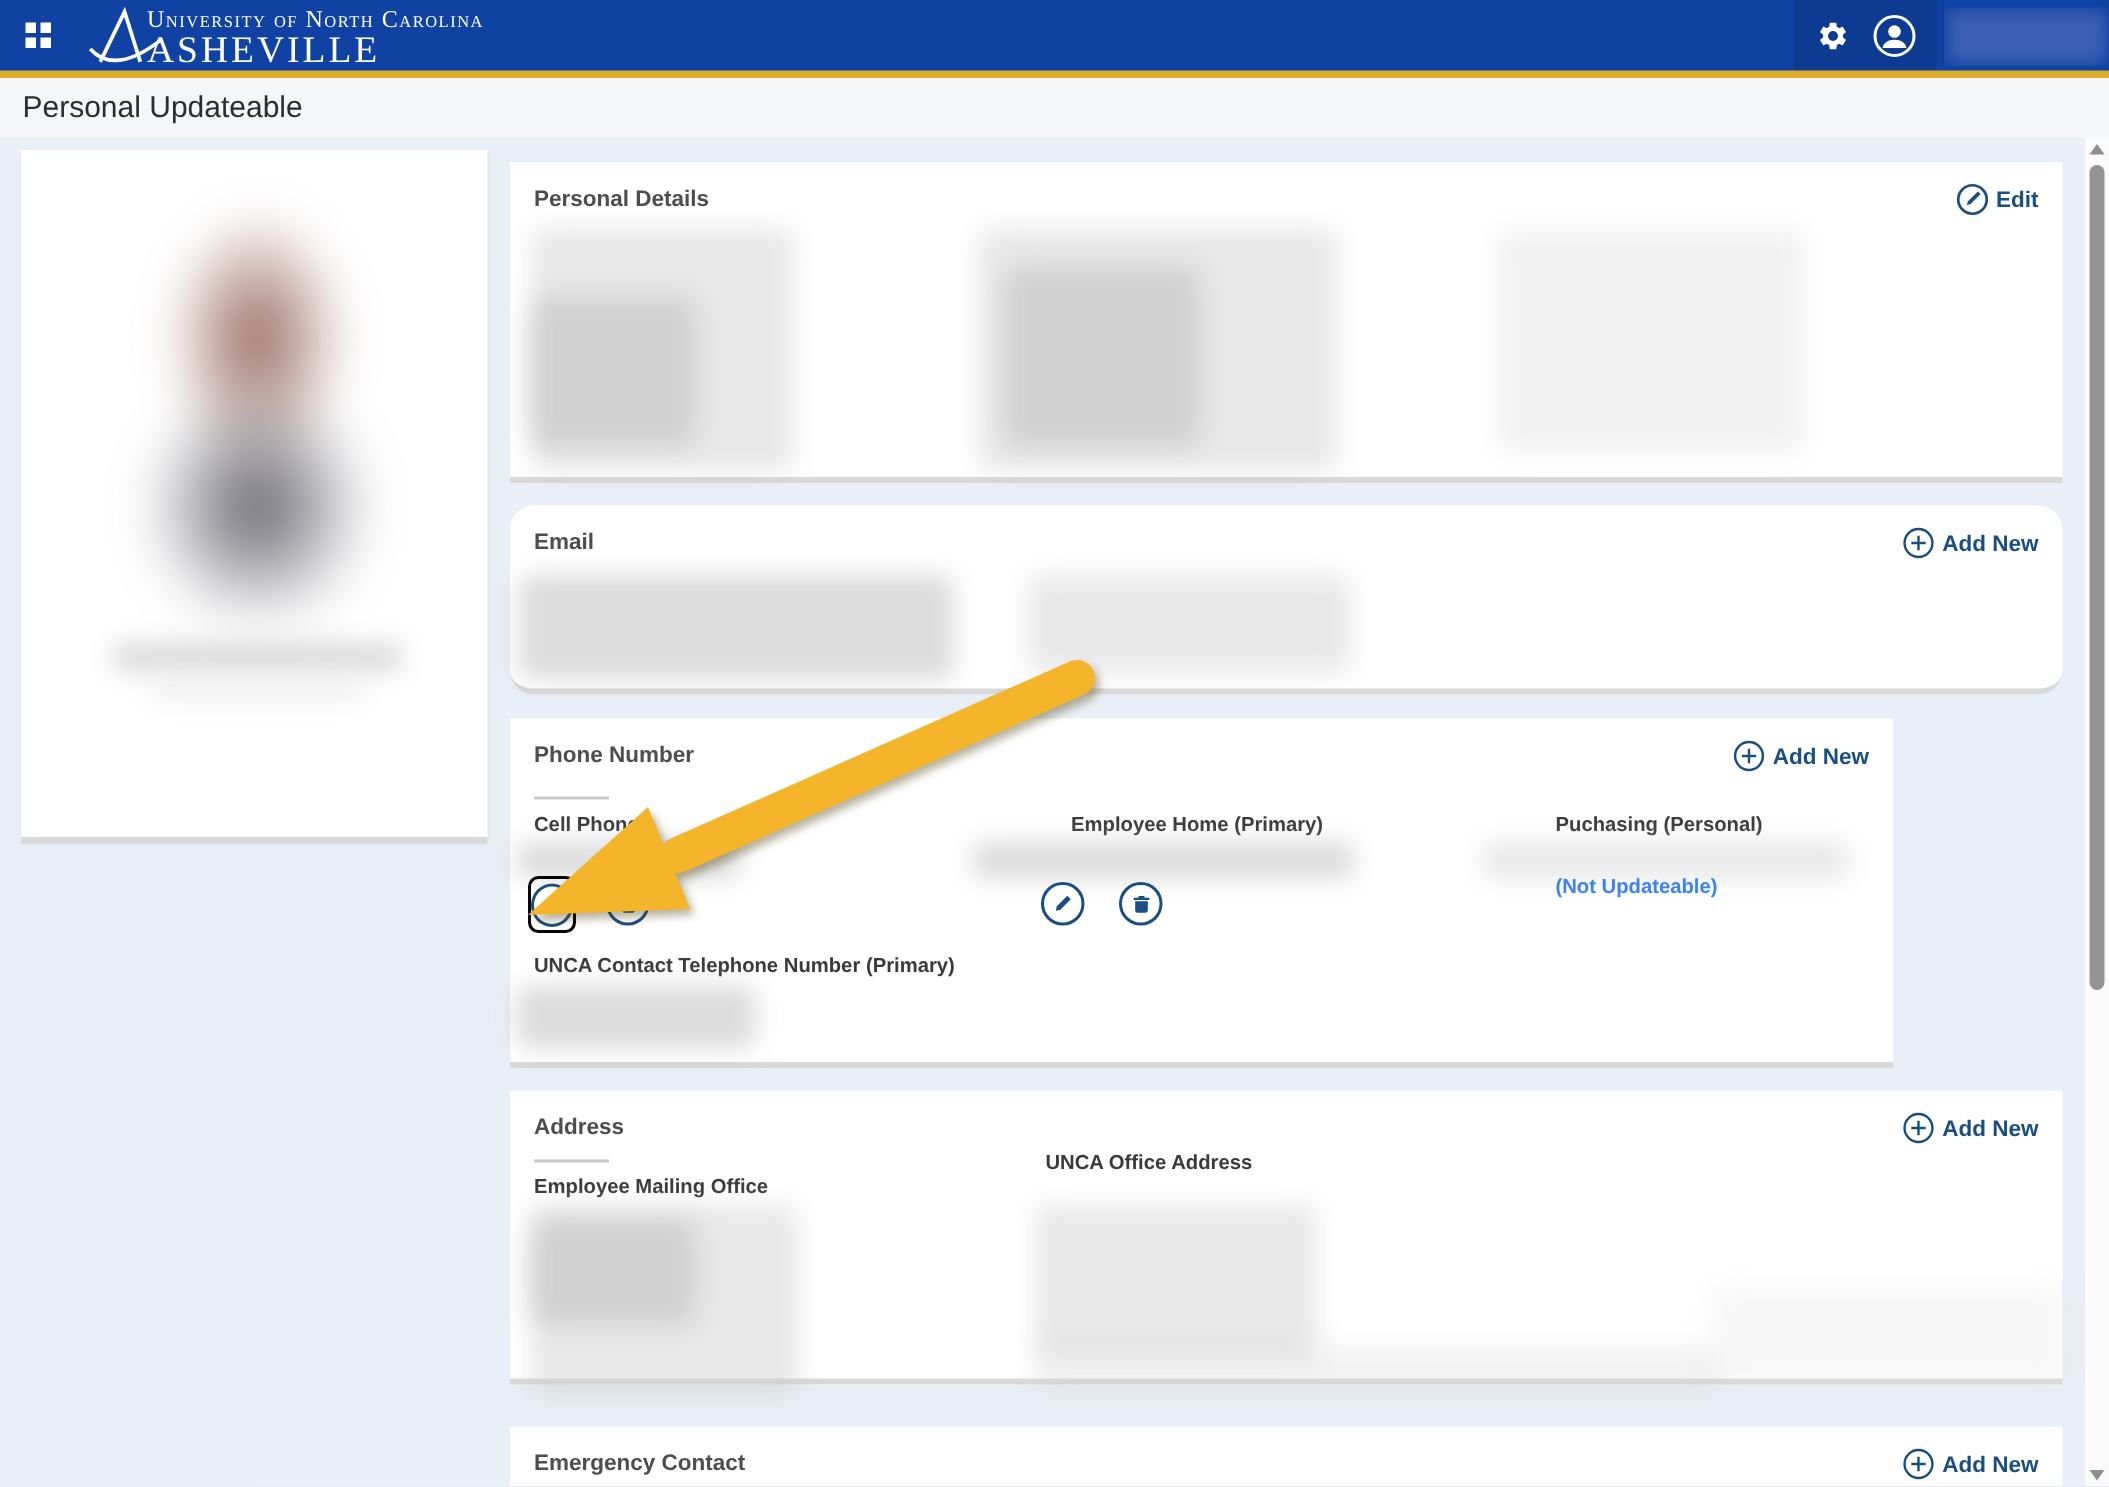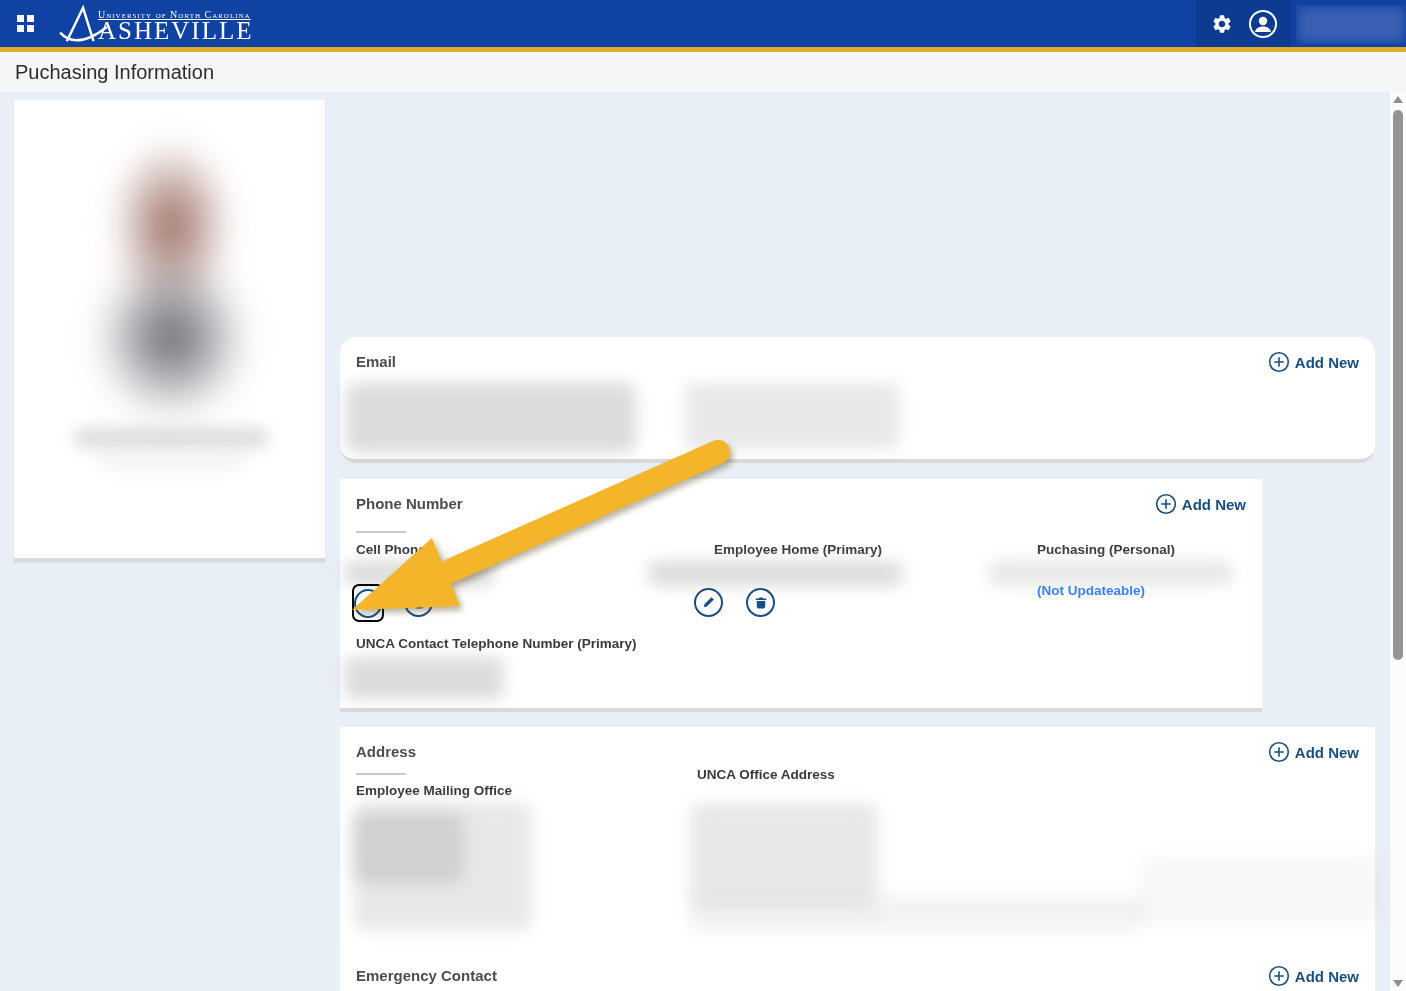--- a/index.html
+++ b/index.html
@@ -11,41 +11,41 @@
   .topbar { position:absolute; left:0; top:0; width:1406px; height:52px;
             background:#0f42a3; border-bottom:0; }
   .gold-strip { position:absolute; left:0; top:47px; width:1406px; height:5px; background:#dcab2a; }
   .menu-btn { position:absolute; left:17px; top:15px; width:18px; height:18px;
               display:grid; grid-template-columns:7px 7px; grid-template-rows:7px 7px; gap:3px;
               background:none; border:none; cursor:pointer; }
   .menu-btn i { background:#fff; display:block; }
   .logo { position:absolute; left:58px; top:2px; height:45px; display:flex; align-items:center; cursor:pointer; }
   .logo-swoosh { width:52px; height:42px; margin-right:-12px; }
   .logo-text { display:flex; flex-direction:column; color:#fff; font-family:"Liberation Serif", serif; }
-  .logo-line1 { font-size:10px; letter-spacing:1px; font-variant:small-caps; white-space:nowrap;text-decoration:underline; }
+  .logo-line1 { font-size:16px; letter-spacing:1px; font-variant:small-caps; white-space:nowrap; }
   .logo-line2 { font-size:25px; letter-spacing:2px; line-height:21px; text-transform:uppercase; white-space:nowrap; }
   .icon-panel { position:absolute; left:1196px; top:0; width:95px; height:47px;
                 background:rgba(0,0,0,0.10); display:flex; align-items:center; justify-content:center; gap:16px; }
   .topbar-iconbtn { background:none; border:none; cursor:pointer; display:flex; align-items:center; justify-content:center; padding:0; }
   .avatar-circle { width:28px; height:28px; border:2px solid #fff; border-radius:50%; overflow:hidden;
                    display:flex; align-items:flex-end; justify-content:center; }
   .redacted-user { position:absolute; right:0; top:5px; width:110px; height:39px; overflow:hidden; }
   .redacted-user .fill { position:absolute; inset:2px; background:#3b5fb3; filter:blur(5px); }
 
   
   .titlebar { position:absolute; left:0; top:52px; width:1406px; height:40px; background:#f5f6f7; }
   .page-title { font-size:20px; font-weight:400; color:#2d2d2d; line-height:40px; padding-left:15px; }
 
   
   .card { position:absolute; background:#fff; border-bottom:4px solid #d9d9d9; }
   .card-left    { left:14px;  top:100px; width:311px; height:462px; box-shadow:0 1px 2px rgba(0,0,0,0.06); }
   .card-pd      { left:340px; top:108px; width:1035px; height:214px; }
   .card-email   { left:340px; top:337px; width:1035px; height:126px;border-radius:16px; }
   .card-phone   { left:340px; top:479px; width:922px; height:233px; }
-  .card-address { left:340px; top:727px; width:1035px; height:264px; }
+  .card-address { left:340px; top:727px; width:1035px; height:196px; }
   .card-emerg   { left:340px; top:951px; width:1035px; height:40px; border-bottom:none; }
 
   .sec-title { position:absolute; left:16px; top:16px; font-size:15px; font-weight:bold; color:#4d4d4d; }
   .hdr-rule { position:absolute; left:16px; width:50px; height:2px; background:#c9c9c9; }
   .action { position:absolute; right:16px; top:14px; display:flex; align-items:center; gap:5px;
             color:#1a4e82; font-weight:bold; font-size:15px; text-decoration:none; cursor:pointer; }
   .field-label { position:absolute; font-size:13.5px; font-weight:bold; color:#3a3a3a; white-space:nowrap; }
   .note { position:absolute; font-size:13.5px; font-weight:bold; color:#3b82f6; }
 
   
@@ -120,30 +120,45 @@
         </span>
       </button>
     </div>
     <div class="redacted-user">
         <div class="fill"></div>
       </div>
   </header>
   <div class="gold-strip"></div>
 
   <div class="titlebar">
-    <h1 class="page-title">Puchasing Information</h1>
+    <h1 class="page-title">Personal Updateable</h1>
   </div>
 
   <section class="card card-left">
     <div class="photo-head"></div>
     <div class="photo-body"></div>
     <div class="blob b1" style="left:60px; top:328px; width:195px; height:20px;"></div>
     <div class="blob b3" style="left:85px; top:354px; width:145px; height:15px;"></div>
   </section>
 
+  <section class="card card-pd">
+    <h2 class="sec-title">Personal Details</h2>
+    <a class="action">
+      <svg width="22" height="22" viewBox="0 0 22 22">
+        <circle cx="11" cy="11" r="9.5" fill="none" stroke="#1a4e82" stroke-width="1.8"></circle>
+        <path class="navy" d="M14.6 5.6l1.8 1.8-6.6 6.6-2.6.8.8-2.6z"></path>
+      </svg>
+      <span>Edit</span>
+    </a>
+    <div class="blob b2" style="left:14px;  top:44px; width:175px; height:162px;"></div>
+    <div class="blob b1" style="left:14px;  top:90px; width:110px; height:100px;"></div>
+    <div class="blob b2" style="left:312px; top:44px; width:240px; height:162px;"></div>
+    <div class="blob b1" style="left:330px; top:70px; width:130px; height:120px;"></div>
+    <div class="blob b3" style="left:658px; top:44px; width:205px; height:150px;"></div>
+  </section>
 
   <section class="card card-email">
     <h2 class="sec-title">Email</h2>
     <a class="action">
       <svg width="22" height="22" viewBox="0 0 22 22">
         <circle cx="11" cy="11" r="9.3" fill="none" stroke="#1a4e82" stroke-width="1.6"></circle>
         <path d="M11 6.2v9.6M6.2 11h9.6" stroke="#1a4e82" stroke-width="1.6" fill="none"></path>
       </svg>
       <span>Add New</span>
     </a>

